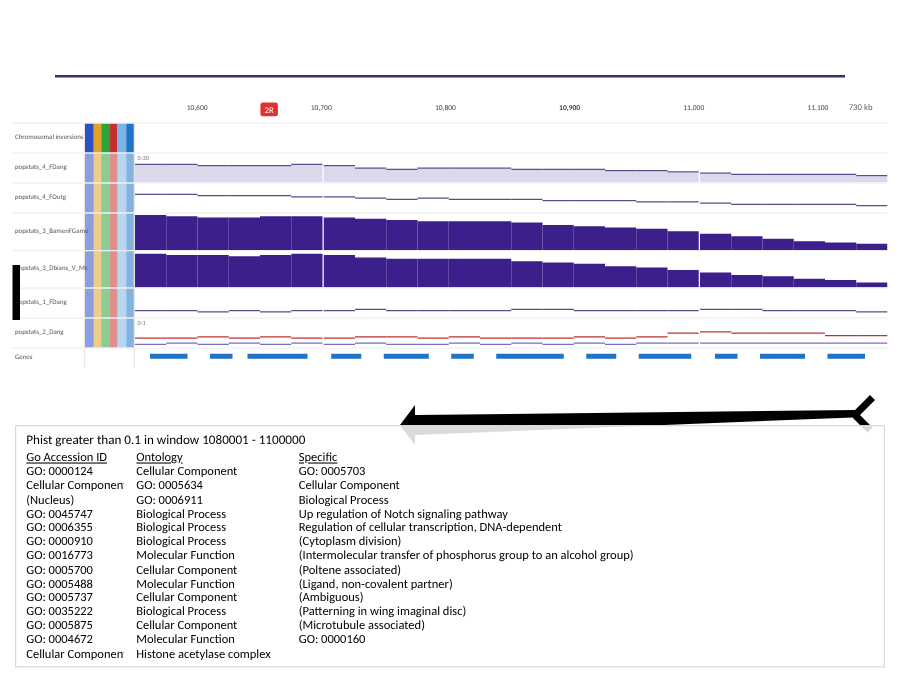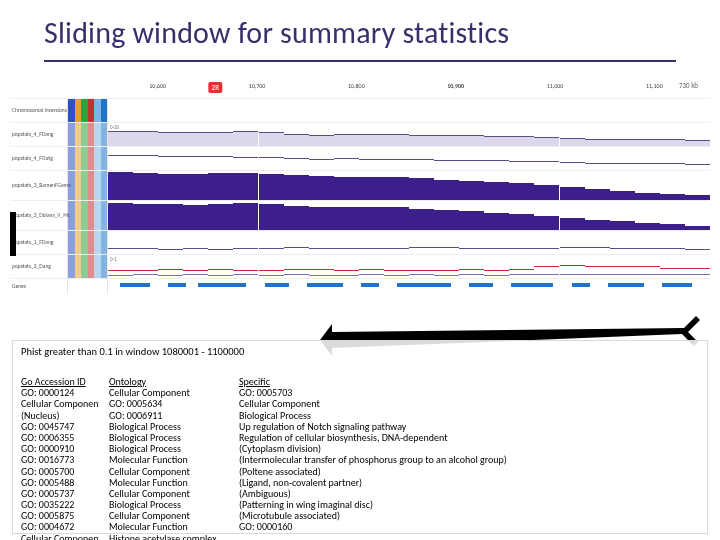--- a/index.html
+++ b/index.html
@@ -26,36 +26,35 @@
   .track-data { flex: 1; position: relative; overflow: hidden; background: #fff; }
   .bar { position: absolute; bottom: 0; background: #3c1f8a; }
   .line-step { position: absolute; height: 1px; background: #5a4d8a; }
   .pcb-seg { position: absolute; top: 4px; height: 4px; }
 
   .call-box { position: absolute; border: 3px solid #000; pointer-events: none; }
 
   .bottom-panel { position: absolute; left: 12px; right: 12px; top: 340px; bottom: 6px; border: 1px solid #d9d9d9; background: rgba(255,255,255,0.86); padding: 4px 8px 4px 8px; }
   .mosquito-bg { position: absolute; inset: 0; z-index: -1; opacity: 0.17; }
 
-  .panel-title { font-size: 10.5px; font-family: Calibri, Arial, sans-serif; margin-bottom: 18px; }
+  .panel-title { font-size: 10.5px; font-family: Calibri, Arial, sans-serif; margin-bottom: 2px; }
   .go-table { display: grid; grid-template-columns: 78px 120px auto; column-gap: 10px; font-size: 10px; line-height: 1.12; font-family: Calibri, Arial, sans-serif; }
   .go-head { text-decoration: underline; font-weight: 400; }
   .go-cell { white-space: nowrap; overflow: hidden; text-overflow: clip; }
 
   .arrow-svg { position: absolute; }
   .arrow-body { fill: #000; }
 
   
   .mosq { stroke: #dcdcdc; fill: #ececec; stroke-width: 1.2; }
 </style>
 </head>
 <body>
 
 <div class="slide">
-  <h1 class="title">Sliding window for summary statistics</h1>
   <div class="title-underline"></div>
 
   <div class="browser">
     <div class="browser-frame">
       <div class="ruler">
         <span class="chrom-label">730 kb</span>
         <span id="notch" class="notch-badge" style="left: 18%;">2R</span>
 
       <span class="tick-label" style="left: 8.33333%;">10,600</span>
           <span class="tick-label" style="left: 25%;">10,700</span>
@@ -404,21 +403,21 @@
         <div class="go-cell">GO: 0005634</div>
         <div class="go-cell">Cellular Component</div>
         <div class="go-cell">(Nucleus)</div>
         <div class="go-cell">GO: 0006911</div>
         <div class="go-cell">Biological Process</div>
         <div class="go-cell">GO: 0045747</div>
         <div class="go-cell">Biological Process</div>
         <div class="go-cell">Up regulation of Notch signaling pathway</div>
         <div class="go-cell">GO: 0006355</div>
         <div class="go-cell">Biological Process</div>
-        <div class="go-cell">Regulation of cellular biosynthesis, DNA-dependent</div>
+        <div class="go-cell">Regulation of cellular transcription, DNA-dependent</div>
         <div class="go-cell">GO: 0000910</div>
         <div class="go-cell">Biological Process</div>
         <div class="go-cell">(Cytoplasm division)</div>
         <div class="go-cell">GO: 0016773</div>
         <div class="go-cell">Molecular Function</div>
         <div class="go-cell">(Intermolecular transfer of phosphorus group to an alcohol group)</div>
         <div class="go-cell">GO: 0005700</div>
         <div class="go-cell">Cellular Component</div>
         <div class="go-cell">(Poltene associated)</div>
         <div class="go-cell">GO: 0005488</div>

